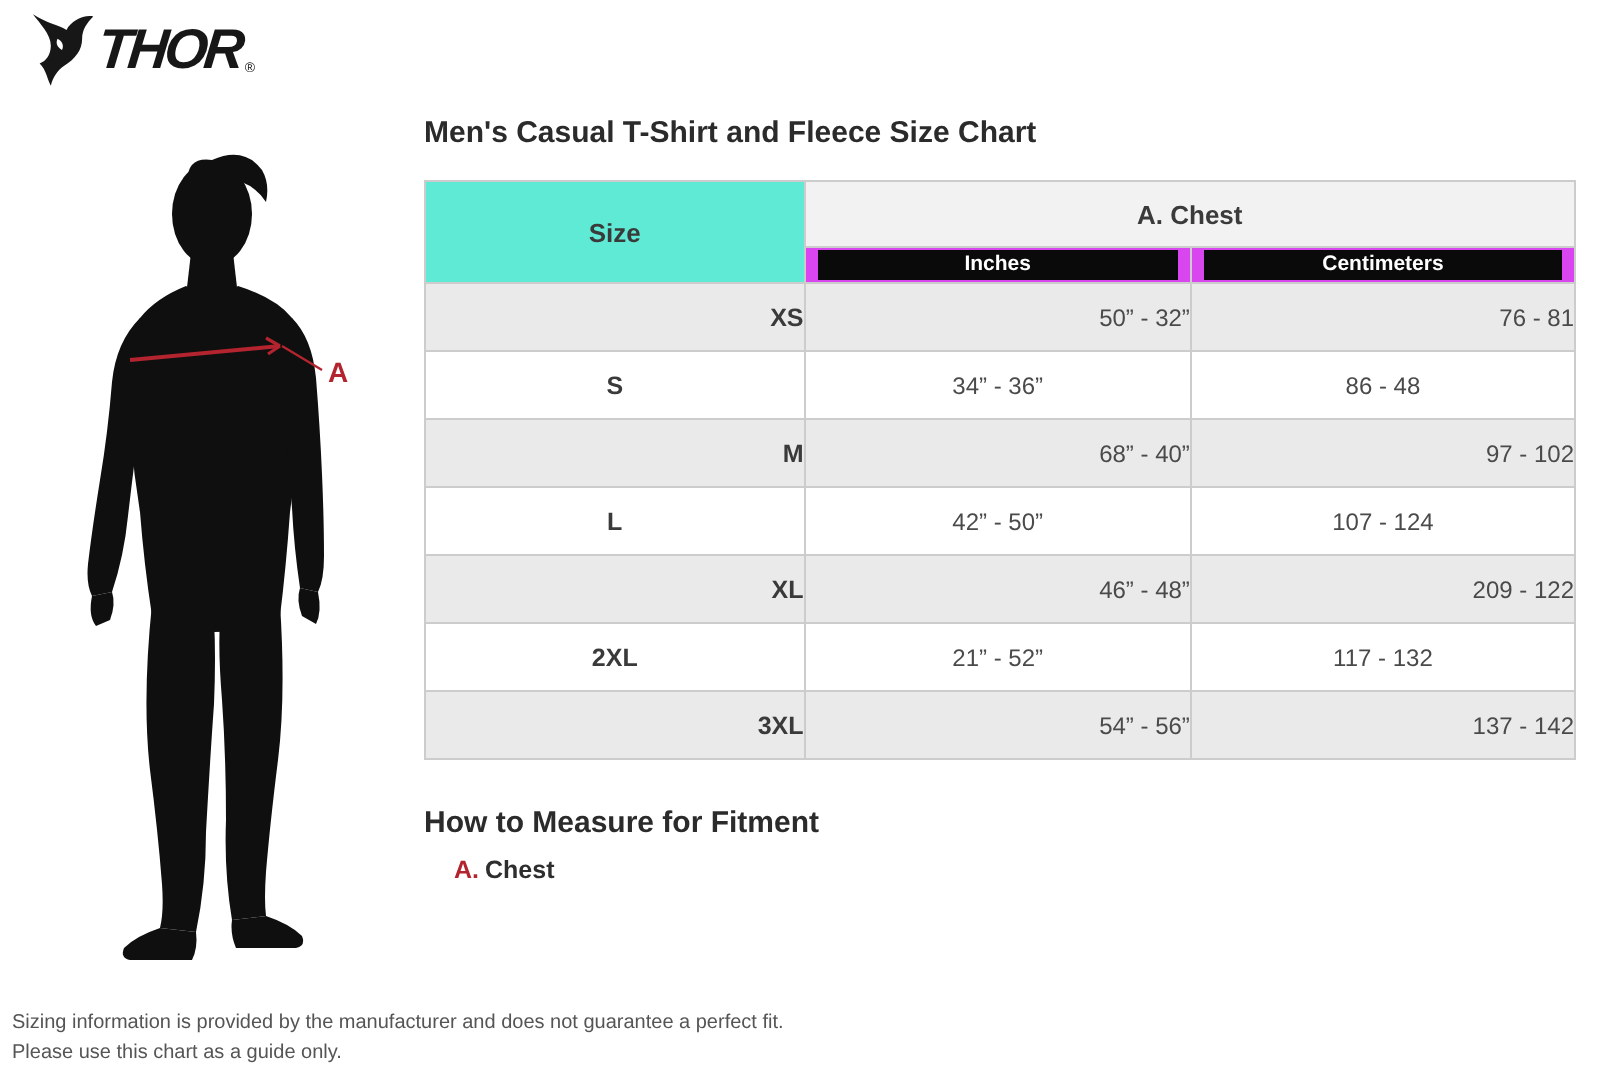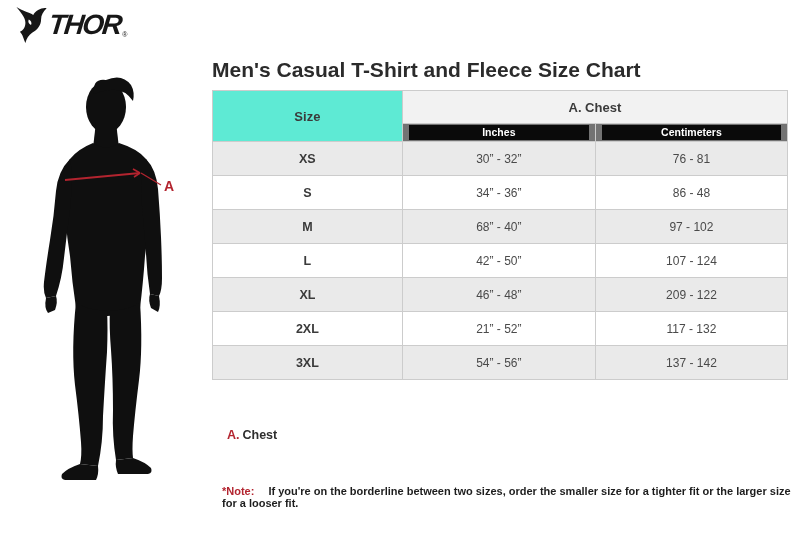--- a/index.html
+++ b/index.html
@@ -15,41 +15,41 @@
   .logo-text {
     font-weight:bold; font-style:italic; font-size:28px; letter-spacing:-2px;
     color:#171717; transform:skewX(-6deg); line-height:38px; margin-left:1px;
   }
   .logo-reg { font-size:7px; color:#171717; align-self:flex-end; margin:0 0 6px 2px; }
 
   
   .figure-svg { position:absolute; left:10px; top:60px; width:200px; height:440px; }
 
   
-  .chart-title { position:absolute; left:212px; top:58px; font-size:21px; font-weight:bold; color:#2b2b2b; }
+  .chart-title { position:absolute; left:212px; top:58px; font-size:15px; font-weight:bold; color:#2b2b2b; }
 
   
   .chart-table {
     position:absolute; left:212px; top:90px; width:576px;
     border-collapse:collapse; table-layout:fixed; text-align:center;
   }
   .chart-table th, .chart-table td { border:1px solid #cccccc; }
   .col-size { width:33%; }
   .col-in   { width:33.6%; }
   .col-cm   { width:33.4%; }
   th.size-head { background:#5eead4; font-size:13px; font-weight:bold; color:#3a3a3a; }
   th.group-head { background:#f2f2f2; font-size:13px; font-weight:bold; color:#3a3a3a; height:33px; }
-  tr.bar-row th { background:#737373; height:17px; padding:1px 6px; vertical-align:middle; }
+  tr.bar-row th { background:#d946ef; height:17px; padding:1px 6px; vertical-align:middle; }
   .black-bar {
     background:#0a0a0a; color:#ffffff; font-size:10.5px; font-weight:bold;
     height:15px; line-height:15px; width:100%;
   }
   .chart-table tbody td { height:34px; font-size:12px; color:#4a4a4a; vertical-align:middle; }
   .chart-table tbody td.size-cell { font-weight:bold; font-size:12.5px; color:#3a3a3a; }
-  .chart-table tbody tr.alt td { background:#eaeaea; }
+  .chart-table tbody tr.alt td { background:#eaeaea;text-align:right; }
   .chart-table tbody tr.plain td { background:#ffffff; }
 
   
   .measure-heading { position:absolute; left:212px; top:403px; font-size:15px; font-weight:bold; color:#2b2b2b; }
   .measure-item { position:absolute; left:227px; top:428px; font-size:12.5px; font-weight:bold; color:#2e2e2e; }
   .measure-key { color:#b3242f; margin-right:3px; }
   .measure-desc { position:absolute; left:227px; top:445px; width:348px; font-size:11px; color:#5a5a5a; line-height:1.35; }
   .note { position:absolute; left:222px; top:485px; font-size:11px; font-weight:bold; color:#1d1d1d; }
   .note-label { color:#b3242f; margin-right:14px; }
 
@@ -118,21 +118,21 @@
             <div class="black-bar">Inches</div>
           </th>
         <th>
             <div class="black-bar">Centimeters</div>
           </th>
       </tr>
     </thead>
     <tbody>
       <tr class="alt">
         <td class="size-cell">XS</td>
-        <td>30” - 32”</td>
+        <td>50” - 32”</td>
         <td>76 - 81</td>
       </tr>
       <tr class="plain">
         <td class="size-cell">S</td>
         <td>34” - 36”</td>
         <td>86 - 48</td>
       </tr>
       <tr class="alt">
         <td class="size-cell">M</td>
         <td>68” - 40”</td>
@@ -154,23 +154,25 @@
         <td>117 - 132</td>
       </tr>
       <tr class="alt">
         <td class="size-cell">3XL</td>
         <td>54” - 56”</td>
         <td>137 - 142</td>
       </tr>
     </tbody>
   </table>
 
+  <div class="measure-heading">How to Measure for Fitment</div>
 
   <div class="measure-item">
     <span class="measure-key">A.</span><span>Chest</span>
   </div>
 
-  <div class="note">
-    <span class="note-label">*Note:</span><span>If you're on the borderline between two sizes, order the smaller size for a tighter fit or the larger size for a looser fit.</span>
+
+  <div class="footer">
+    <div>Sizing information is provided by the manufacturer and does not guarantee a perfect fit.</div>
+    <div>Please use this chart as a guide only.</div>
   </div>
-
 
 </div>
 
 </body></html>

